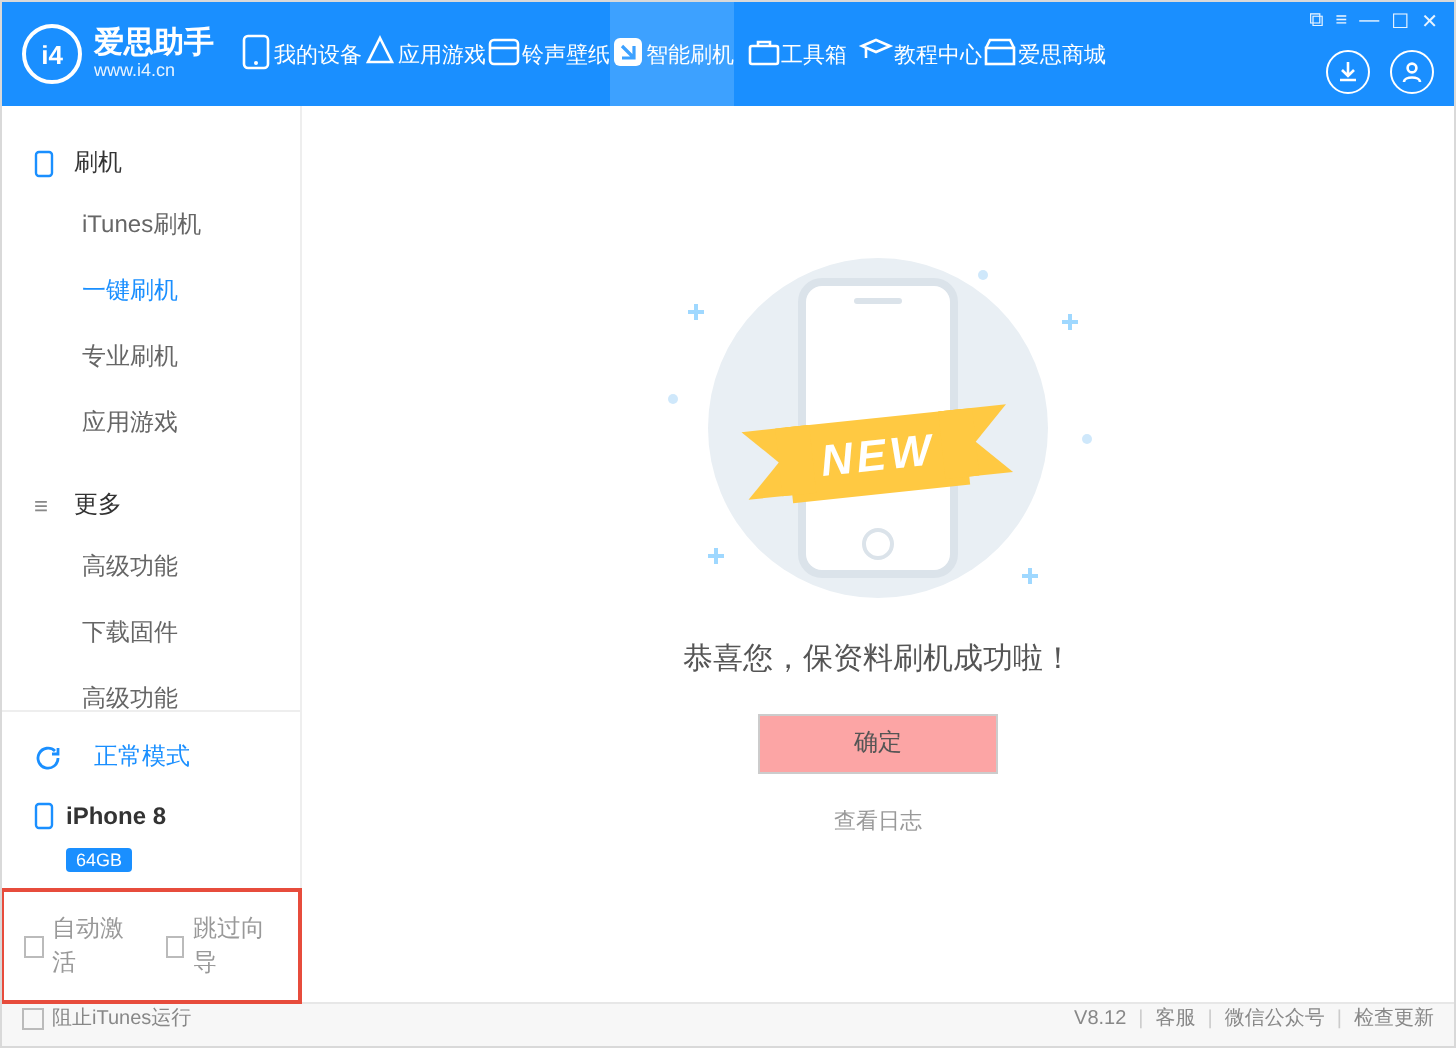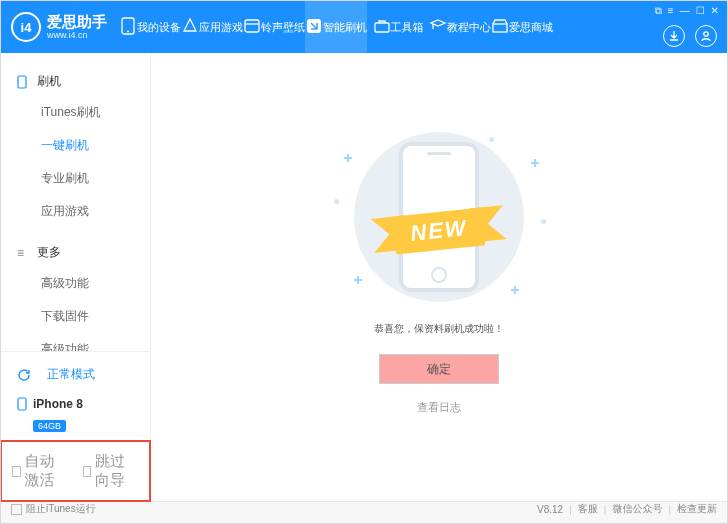--- a/index.html
+++ b/index.html
@@ -21,42 +21,42 @@
   .sidebar { width:150px; border-right:1px solid #eee; display:flex; flex-direction:column; font-size:12px; }
   .sb-scroll { flex:1; overflow:auto; padding-top:14px; }
   .sb-sect { color:#333; font-size:12px; display:flex; align-items:center; padding:6px 16px; }
   .sb-sect-icon { width:14px; display:inline-block; color:#333; }
   .sb-item { padding:8px 16px 8px 40px; color:#666; cursor:pointer; }
   .sb-item.on { color:#1a8fff; }
   .sb-bottom { border-top:1px solid #eee; padding:8px 10px; }
   .sb-mode { color:#1a8fff; padding:6px 6px 10px 6px; display:flex; align-items:center; gap:16px; }
   .sb-device { display:flex; align-items:center; gap:6px; color:#555; padding:4px 6px; }
   .badge { background:#1a8fff; color:#fff; font-size:9px; padding:1px 5px; border-radius:2px; margin-left:2px; }
-  .sb-checks { border-top:1px solid #eee; padding:10px; font-size:15px; color:#999; display:flex; gap:14px; border:2px solid #e74c3c; margin:0 -1px -1px -1px; }
+  .sb-checks { border-top:1px solid #eee; padding:10px; font-size:12px; color:#999; display:flex; gap:14px; border:2px solid #e74c3c; margin:0 -1px -1px -1px; }
   .sb-checks label { display:flex; align-items:center; gap:4px; cursor:pointer; }
   .cb { width:11px; height:11px; border:1px solid #bbb; display:inline-block; }
   .main { flex:1; position:relative; display:flex; flex-direction:column; align-items:center; justify-content:center; }
   .illus { width:230px; height:175px; position:relative; margin-top:-10px; }
   .circ-bg { position:absolute; left:50%; top:50%; width:170px; height:170px; background:#e9eff4; border-radius:50%; transform:translate(-50%,-50%); }
   .phone { position:absolute; left:50%; top:50%; width:80px; height:150px; background:#fff; border:4px solid #dbe3ea; border-radius:12px; transform:translate(-50%,-50%); }
   .phone::before { content:""; position:absolute; left:50%; top:6px; width:24px; height:3px; background:#dbe3ea; border-radius:2px; transform:translateX(-50%); }
   .phone::after { content:""; position:absolute; left:50%; bottom:5px; width:12px; height:12px; border:2px solid #dbe3ea; border-radius:50%; transform:translateX(-50%); }
   .ribbon { position:absolute; left:50%; top:58%; transform:translate(-50%,-50%) rotate(-6deg); }
   .ribbon-body { background:#ffc942; color:#fff; font-weight:bold; font-size:22px; letter-spacing:2px; padding:6px 16px; position:relative; font-style:italic; }
   .ribbon-body::before, .ribbon-body::after { content:""; position:absolute; top:0; width:0; height:0; border:17px solid #ffc942; }
   .ribbon-body::before { left:-22px; border-left-color:transparent; }
   .ribbon-body::after { right:-22px; border-right-color:transparent; }
   .spark { position:absolute; width:8px; height:8px; }
   .spark::before,.spark::after { content:""; position:absolute; background:#9fd8ff; }
   .spark::before { left:3px; top:0; width:2px; height:8px; }
   .spark::after { left:0; top:3px; width:8px; height:2px; }
   .s1{ left:20px; top:25px; } .s2{ right:15px; top:30px; } .s3{ left:30px; bottom:20px; } .s4{ right:35px; bottom:10px; }
   .dot { position:absolute; width:5px; height:5px; background:#cfe8fb; border-radius:50%; }
   .d1{ left:10px; top:70px;} .d2{ right:8px; top:90px;} .d3{ right:60px; top:8px;}
-  .msg { font-size:10px; color:#555; margin-top:18px; }
+  .msg { font-size:15px; color:#555; margin-top:18px; }
   .btn-ok { margin-top:18px; width:120px; height:30px; border:1px solid #ccc; background:#fca5a5; font-size:12px; color:#555; cursor:pointer; }
   .log-link { margin-top:16px; font-size:11px; color:#999; cursor:pointer; }
   .footer { height:22px; background:#f7f7f7; border-top:1px solid #e7e7e7; display:flex; align-items:flex-start; font-size:10px; color:#888; padding:0 10px; }
   .footer-left { display:flex; align-items:center; gap:5px; }
   .footer-right { margin-left:auto; display:flex; gap:6px; align-items:center; }
   .sep { color:#ccc; }
   svg { display:block; }
 </style>
 </head>
 <body>

